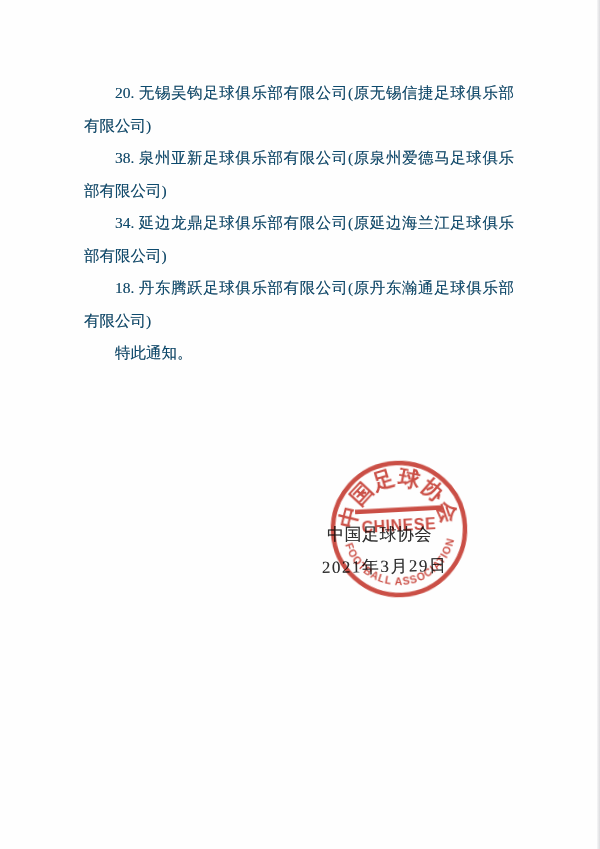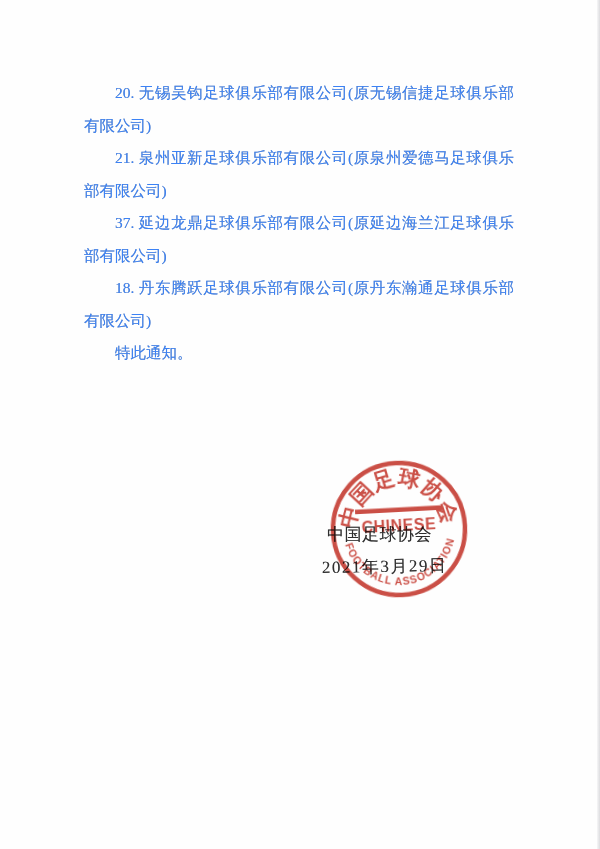--- a/index.html
+++ b/index.html
@@ -11,21 +11,21 @@
     font-family:"Liberation Serif","DejaVu Serif",serif;
   }
   
   .page-edge {
     position:absolute; top:0; right:0; width:3px; height:100%;
     background:linear-gradient(to right,#f6f6f7,#dcdcdf);
   }
   .doc-body {
     position:absolute; left:84px; top:77px; width:430px;
     font-size:15.5px; line-height:32.5px;
-    color:#3b82f6;
+    color:#0c4a6e;
     text-align:justify;
     text-shadow:0 0 0.5px rgba(50,50,50,0.45);
   }
   .doc-body p { margin:0; text-indent:31px; }
   .sig-org {
     position:absolute; left:327px; top:526px;
     font-size:17px; line-height:1; letter-spacing:0.5px;
     color:#2f2f2f; text-shadow:0 0 0.5px rgba(50,50,50,0.45);
     white-space:nowrap;
   }
@@ -44,22 +44,22 @@
     filter:blur(0.2px);
   }
 </style>
 </head>
 <body>
 
 <div class="page">
 
   <div class="doc-body">
     <p>20. 无锡吴钩足球俱乐部有限公司(原无锡信捷足球俱乐部有限公司)</p>
-    <p>21. 泉州亚新足球俱乐部有限公司(原泉州爱德马足球俱乐部有限公司)</p>
-    <p>37. 延边龙鼎足球俱乐部有限公司(原延边海兰江足球俱乐部有限公司)</p>
+    <p>38. 泉州亚新足球俱乐部有限公司(原泉州爱德马足球俱乐部有限公司)</p>
+    <p>34. 延边龙鼎足球俱乐部有限公司(原延边海兰江足球俱乐部有限公司)</p>
     <p>18. 丹东腾跃足球俱乐部有限公司(原丹东瀚通足球俱乐部有限公司)</p>
     <p>特此通知。</p>
   </div>
 
   <div class="sig-org">中国足球协会</div>
   <div class="sig-date">2021年3月29日</div>
 
   <div class="seal">
     <svg viewBox="0 0 140 140" width="140" height="140">
       <defs>

